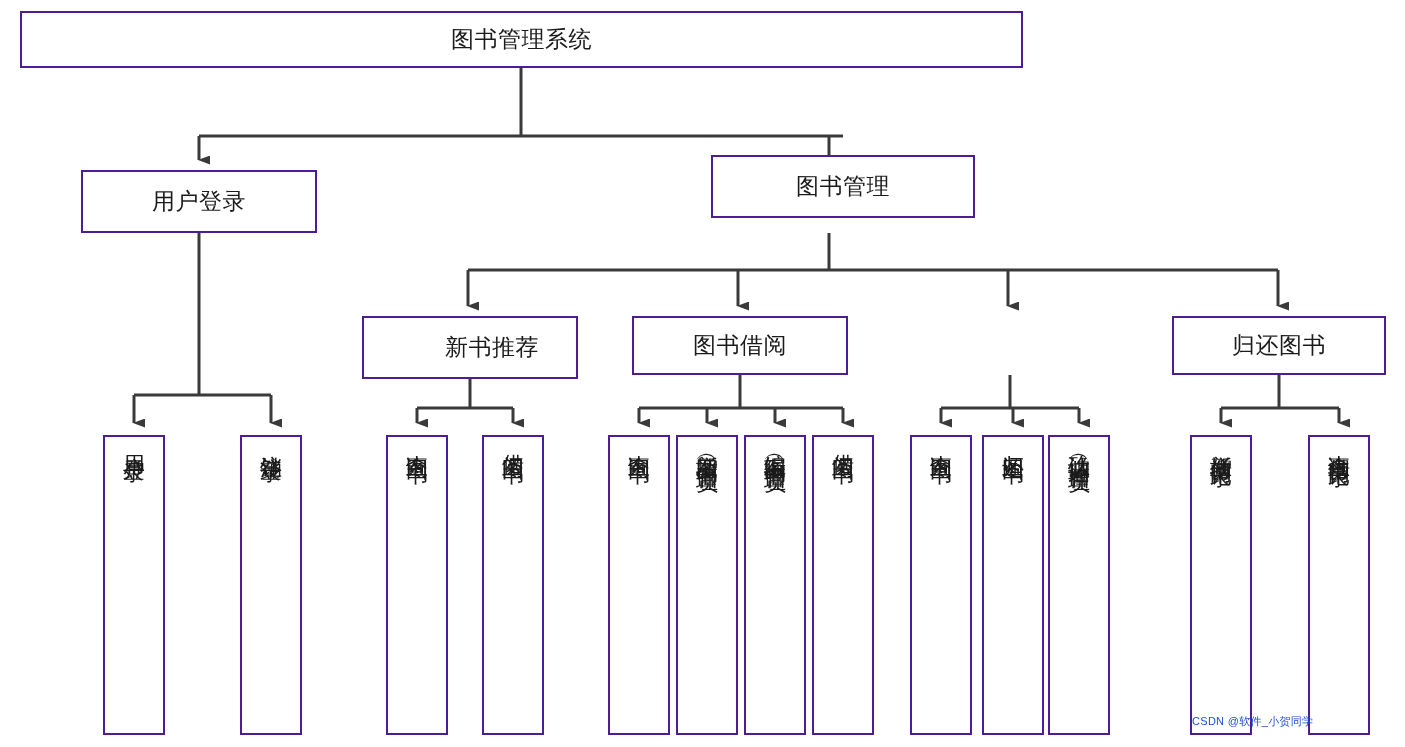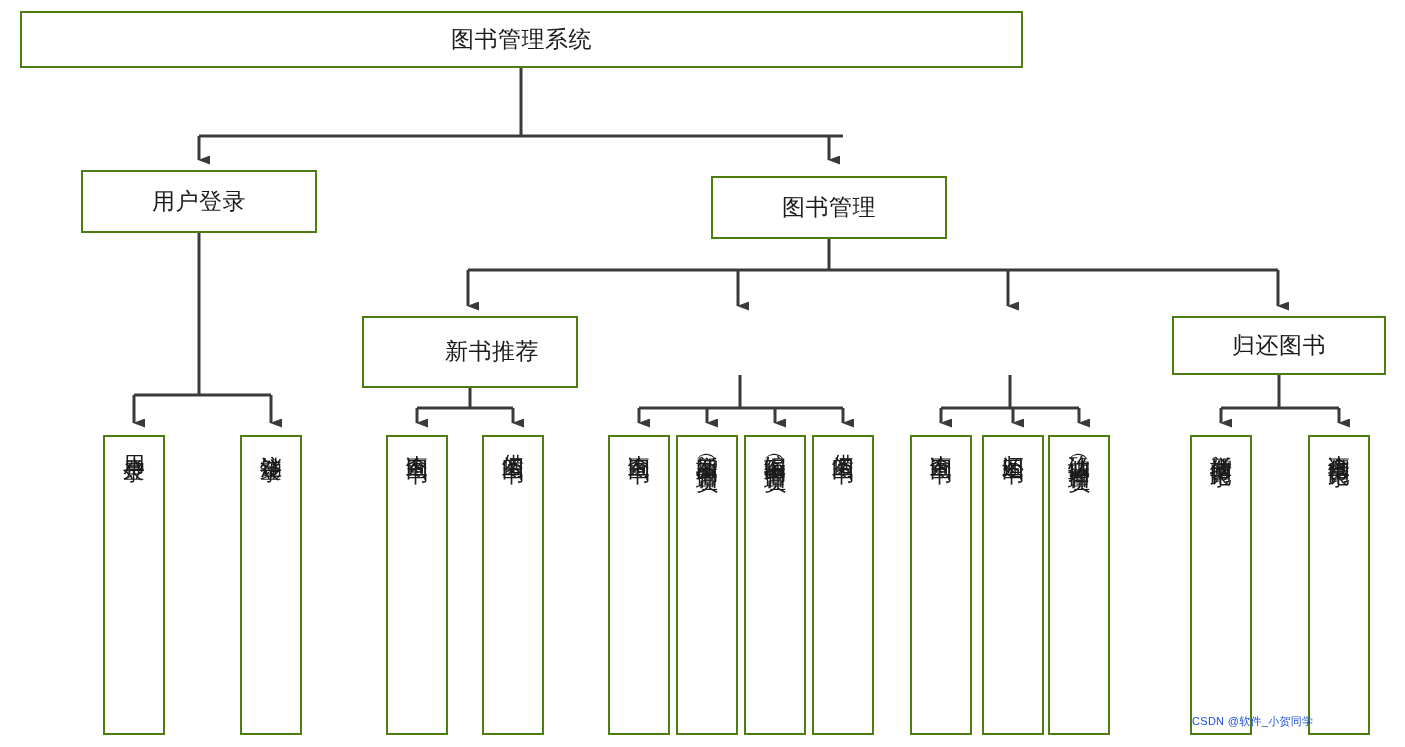--- a/index.html
+++ b/index.html
@@ -21,21 +21,21 @@
     position: absolute;
     left: 0;
     top: 0;
     width: 1405px;
     height: 747px;
     pointer-events: none;
   }
   .node {
     position: absolute;
     box-sizing: border-box;
-    border: 2px solid #4d7c0f;
+    border: 2px solid #4c1d95;
     background: #ffffff;
     display: flex;
     align-items: center;
     justify-content: center;
     color: #1b1b1b;
   }
   .node-label {
     display: block;
     line-height: 1.18;
     white-space: nowrap;
@@ -123,28 +123,31 @@
   </svg>
 
   <div class="node horiz" style="left:20px; top:11px; width:1003px; height:57px;">
     <span class="node-label">图书管理系统</span>
   </div>
 
   <div class="node horiz" style="left:81px; top:170px; width:236px; height:63px;">
     <span class="node-label">用户登录</span>
   </div>
 
-  <div class="node horiz" style="left:711px; top:176px; width:236px; height:63px;">
+  <div class="node horiz" style="left:711px; top:155px; width:264px; height:63px;">
     <span class="node-label">图书管理</span>
   </div>
 
-  <div class="node horiz" style="left:362px; top:316px; width:216px; height:72px;padding-left:44px;">
+  <div class="node horiz" style="left:362px; top:316px; width:216px; height:63px;padding-left:44px;">
     <span class="node-label">新书推荐</span>
   </div>
 
+  <div class="node horiz" style="left:632px; top:316px; width:216px; height:59px;">
+    <span class="node-label">图书借阅</span>
+  </div>
 
 
   <div class="node horiz" style="left:1172px; top:316px; width:214px; height:59px;">
     <span class="node-label">归还图书</span>
   </div>
 
   <div class="node vert" style="left:103px; top:435px; width:62px; height:300px;">
     <span class="node-label">用户登录</span>
   </div>
 

